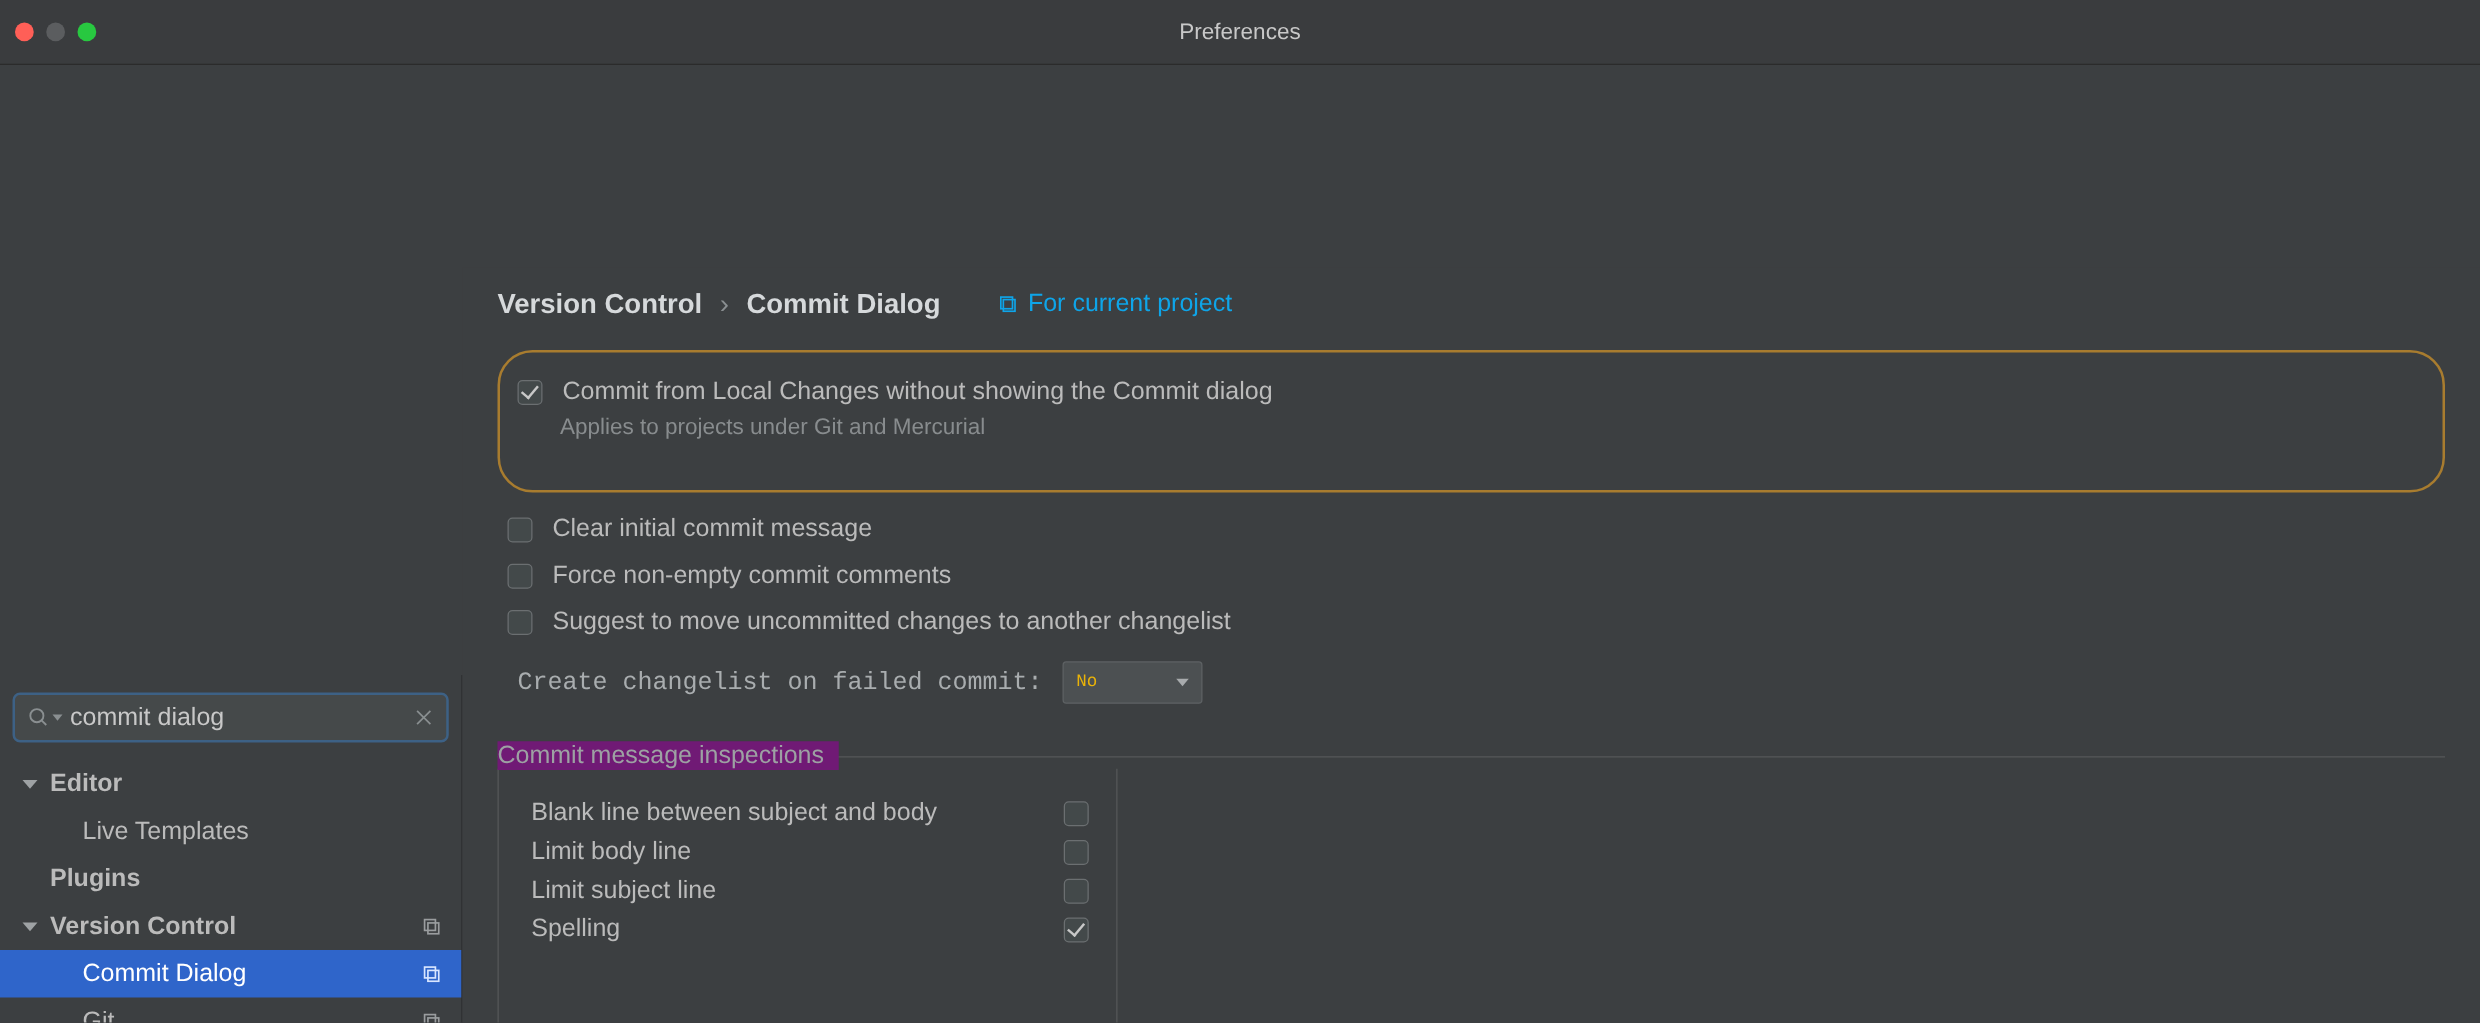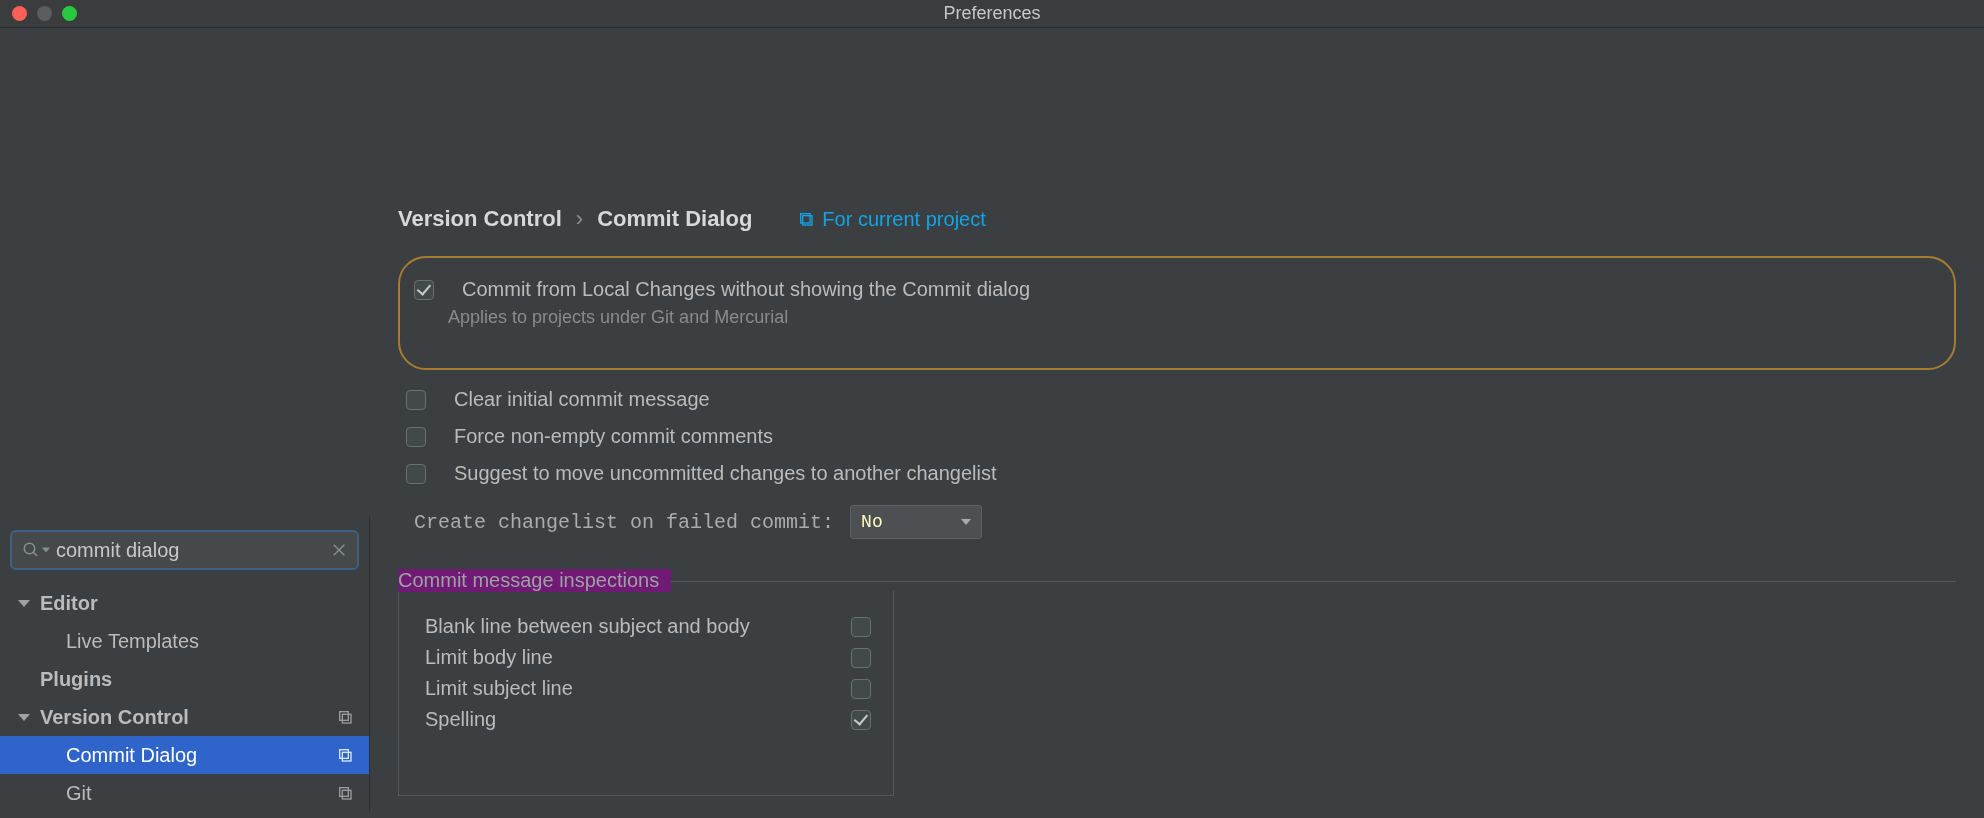--- a/index.html
+++ b/index.html
@@ -6,21 +6,21 @@
   body {
     font-family: -apple-system, BlinkMacSystemFont, "Segoe UI", sans-serif;
     background: #3c3f41;
     color: #bbbbbb;
     font-size: 18px;
     width: 1984px;
     height: 818px;
     overflow: hidden;
   }
   .titlebar {
-    height: 28px;
+    height: 52px;
     background: #3a3c3e;
     display: flex;
     align-items: center;
     position: relative;
     border-bottom: 1px solid #2b2b2b;
   }
   .traffic-lights {
     display: flex;
     gap: 10px;
     margin-left: 12px;
@@ -122,21 +122,21 @@
   .highlight-box {
     border: 2px solid #a87c2f;
     border-radius: 28px;
     padding: 10px 14px 30px 14px;
     margin-top: 6px;
     position: relative;
   }
   .row {
     display: flex;
     align-items: center;
-    gap: 28px;
+    gap: 16px;
     margin: 10px 0;
     font-size: 20px;
     color: #bbbbbb;
   }
   .row.sub { color: #888c8e; font-size: 18px; margin-top: -4px; margin-left: 34px;}
   .checkbox {
     width: 20px; height: 20px;
     border: 1px solid #6b6f71;
     border-radius: 4px;
     background: #43494a;
@@ -148,29 +148,29 @@
     content: "";
     width: 6px; height: 11px;
     border: solid #c8c8c8;
     border-width: 0 2px 2px 0;
     transform: rotate(40deg) translate(-1px,-1px);
   }
   .options-block { margin-top: 18px; padding-left: 8px;}
   .options-block .row { margin: 14px 0; }
   .select-row { display:flex; align-items:center; gap: 16px; margin-top: 20px; font-size:20px; color:#a9adaf; padding-left: 8px; font-family: Liberation Mono, monospace;}
   .select {
-    width: 132px; height: 34px;
+    width: 112px; height: 34px;
     background: #4c5052;
     border: 1px solid #5e6264;
     border-radius: 3px;
     display: flex; align-items:center; justify-content:space-between;
     padding: 0 10px;
-    color: #fef9c3;
+    color: #eab308;
     cursor: pointer;
-    font-size: 18px;
+    font-size: 14px;
   }
   .select .sel-arrow {
     width:0;height:0;border-left:5px solid transparent;border-right:5px solid transparent;border-top:6px solid #a8abad;
   }
   .fieldset {
     margin-top: 30px;
     position: relative;
     padding: 0;
   }
   .fieldset-label {

